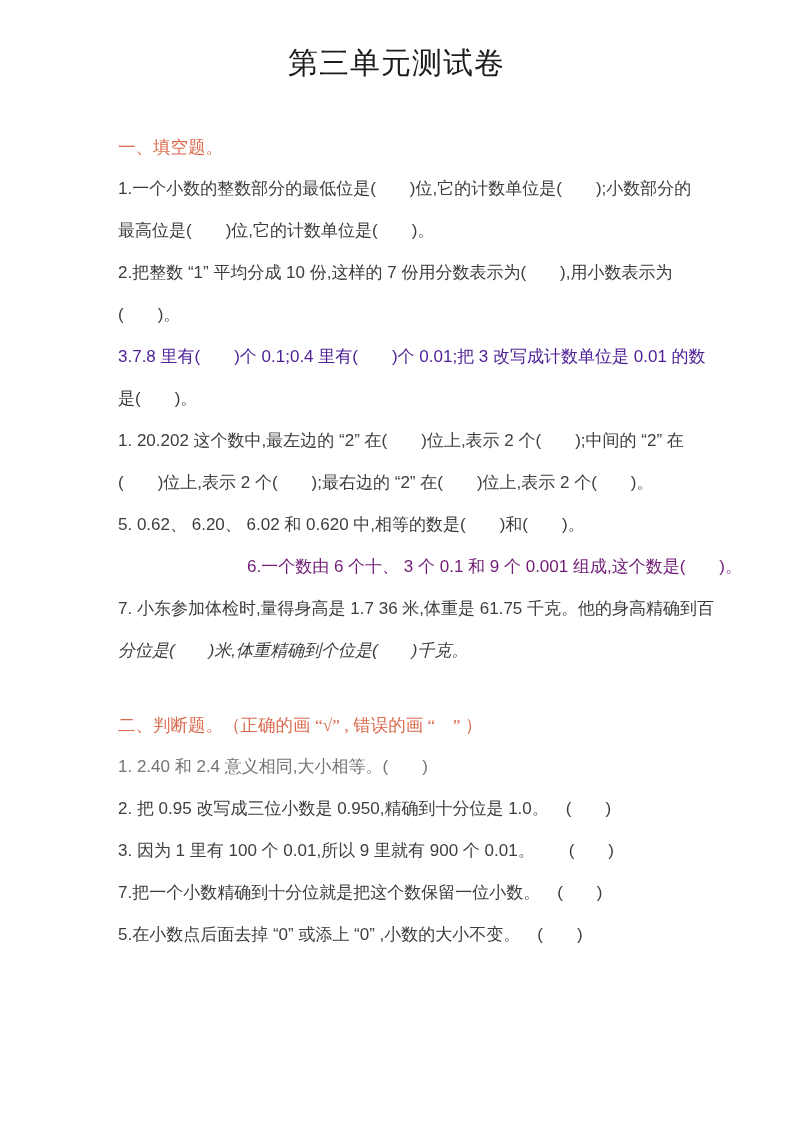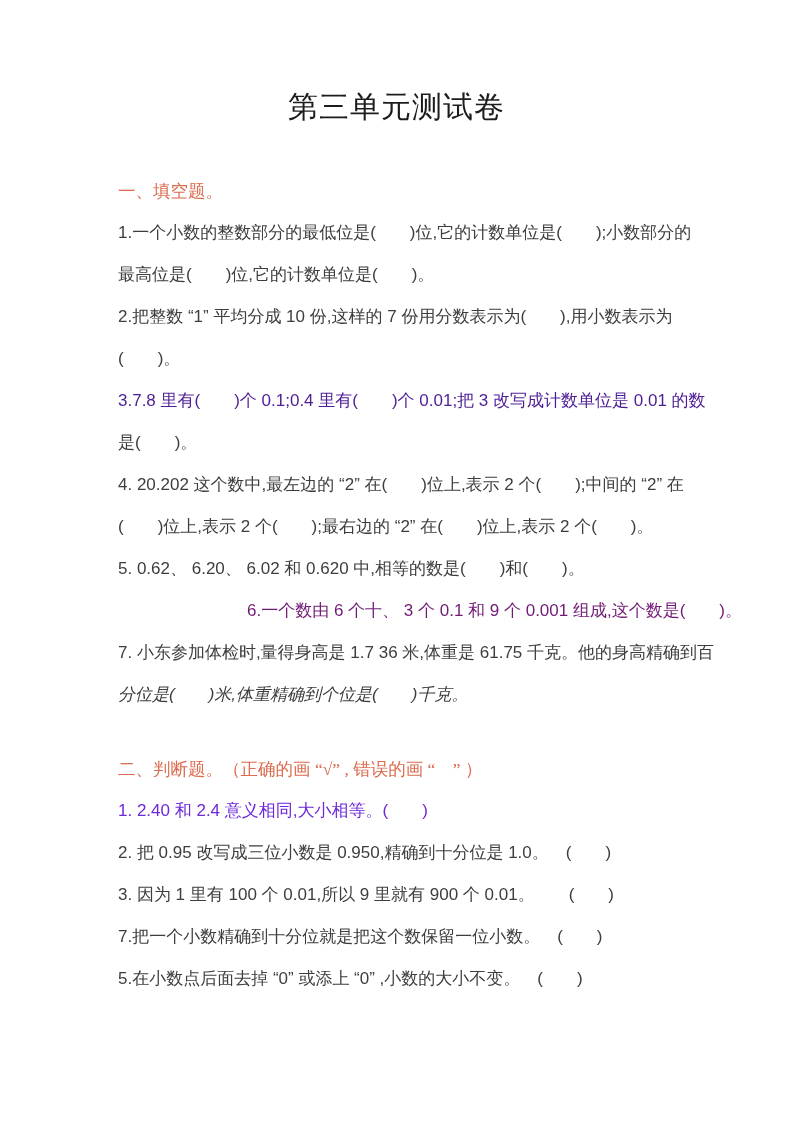--- a/index.html
+++ b/index.html
@@ -11,21 +11,21 @@
     position: relative;
     width: 793px;
     height: 1122px;
     background: #ffffff;
     overflow: hidden;
     font-family: "Liberation Sans", sans-serif;
     color: #3d3d3d;
   }
   .doc-title {
     margin: 0;
-    padding-top: 88px;
+    padding-top: 44px;
     text-align: center;
     font-family: "Liberation Serif", serif;
     font-weight: 400;
     font-size: 30px;
     line-height: 38px;
     color: #1c1c1c;
     letter-spacing: 1px;
   }
   .content {
     margin-top: 44px;
@@ -59,29 +59,29 @@
   <div class="content">
 
   <div class="section">
         <div class="section-heading" style="color: rgb(219, 107, 79);">一、填空题。</div>
         <div class="question-line" style="color: rgb(61, 61, 61);">1.一个小数的整数部分的最低位是(　　)位,它的计数单位是(　　);小数部分的</div>
         <div class="question-line" style="color: rgb(61, 61, 61);">最高位是(　　)位,它的计数单位是(　　)。</div>
         <div class="question-line" style="color: rgb(61, 61, 61);">2.把整数 “1” 平均分成 10 份,这样的 7 份用分数表示为(　　),用小数表示为</div>
         <div class="question-line" style="color: rgb(61, 61, 61);">(　　)。</div>
         <div class="question-line" style="color: #4c1d95;">3.7.8 里有(　　)个 0.1;0.4 里有(　　)个 0.01;把 3 改写成计数单位是 0.01 的数</div>
         <div class="question-line" style="color: rgb(61, 61, 61);">是(　　)。</div>
-        <div class="question-line" style="color: rgb(61, 61, 61);">4. 20.202 这个数中,最左边的 “2” 在(　　)位上,表示 2 个(　　);中间的 “2” 在</div>
+        <div class="question-line" style="color: rgb(61, 61, 61);">1. 20.202 这个数中,最左边的 “2” 在(　　)位上,表示 2 个(　　);中间的 “2” 在</div>
         <div class="question-line" style="color: rgb(61, 61, 61);">(　　)位上,表示 2 个(　　);最右边的 “2” 在(　　)位上,表示 2 个(　　)。</div>
         <div class="question-line" style="color: rgb(61, 61, 61);">5. 0.62、 6.20、 6.02 和 0.620 中,相等的数是(　　)和(　　)。</div>
         <div class="question-line" style="color: #701a75; text-align: right;">6.一个数由 6 个十、 3 个 0.1 和 9 个 0.001 组成,这个数是(　　)。</div>
         <div class="question-line" style="color: rgb(61, 61, 61);">7. 小东参加体检时,量得身高是 1.7 36 米,体重是 61.75 千克。他的身高精确到百</div>
         <div class="question-line" style="color: rgb(61, 61, 61); font-style: italic;">分位是(　　)米,体重精确到个位是(　　)千克。</div>
       </div>
       <div class="section">
         <div class="section-heading" style="color: rgb(219, 107, 79);">二、判断题。（正确的画 “√” , 错误的画 “　” ）</div>
-        <div class="question-line" style="color: #6d28d9;">1. 2.40 和 2.4 意义相同,大小相等。(　　)</div>
+        <div class="question-line" style="color: #737373;">1. 2.40 和 2.4 意义相同,大小相等。(　　)</div>
         <div class="question-line" style="color: rgb(61, 61, 61);">2. 把 0.95 改写成三位小数是 0.950,精确到十分位是 1.0。　(　　)</div>
         <div class="question-line" style="color: rgb(61, 61, 61);">3. 因为 1 里有 100 个 0.01,所以 9 里就有 900 个 0.01。　　(　　)</div>
         <div class="question-line" style="color: rgb(61, 61, 61);">7.把一个小数精确到十分位就是把这个数保留一位小数。　(　　)</div>
         <div class="question-line" style="color: rgb(61, 61, 61);">5.在小数点后面去掉 “0” 或添上 “0” ,小数的大小不变。　(　　)</div>
       </div>
     </div>
 </div>
 
 </body></html>

